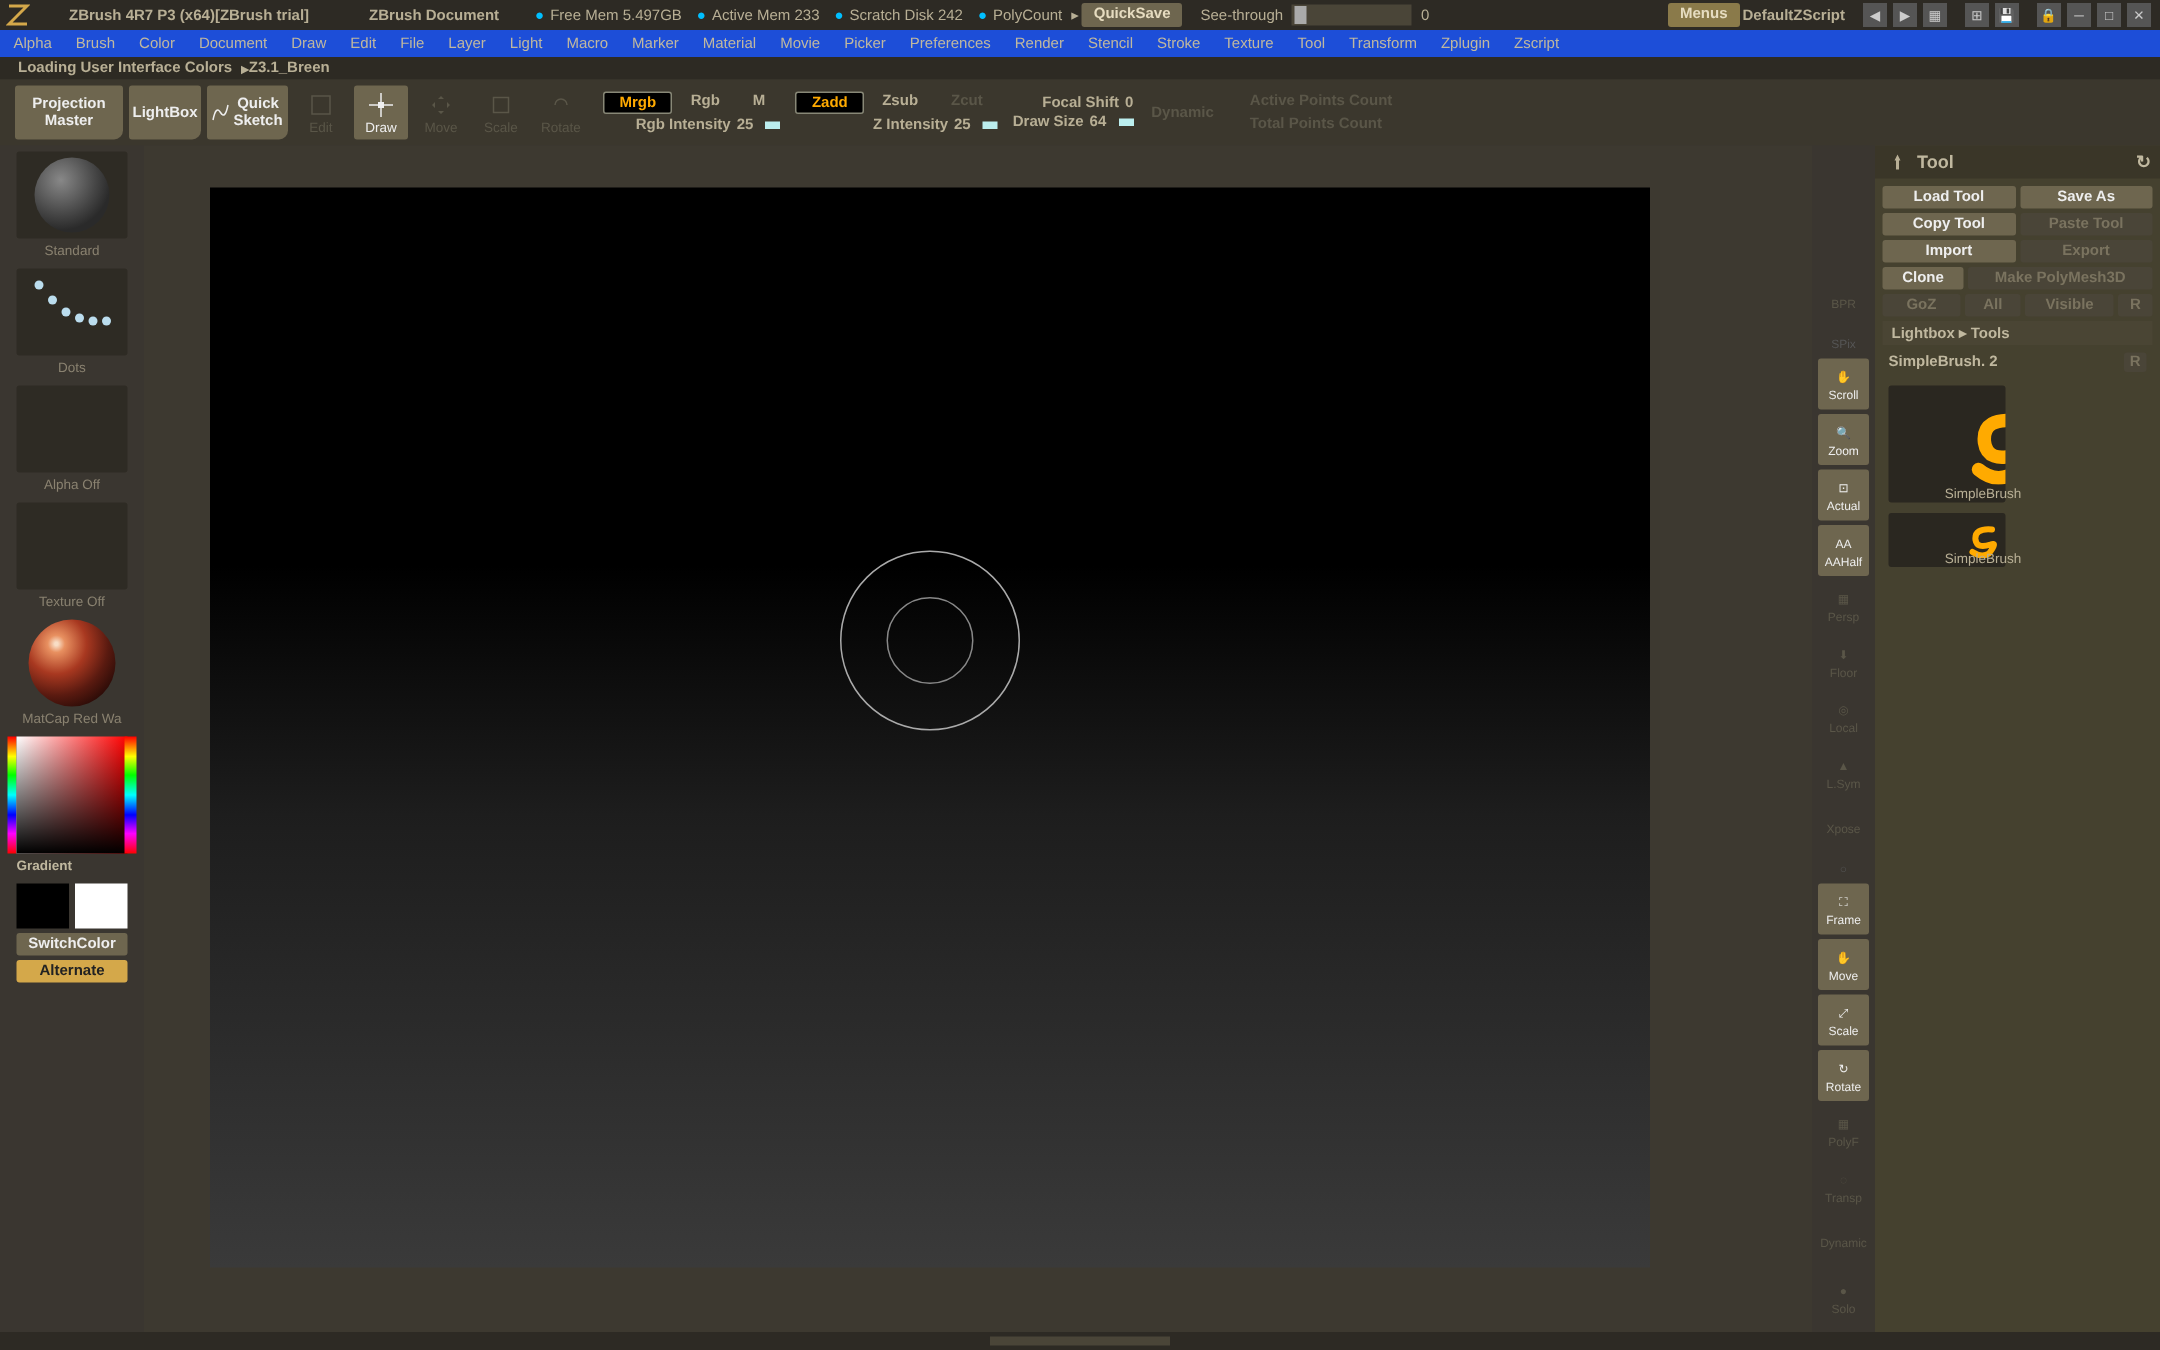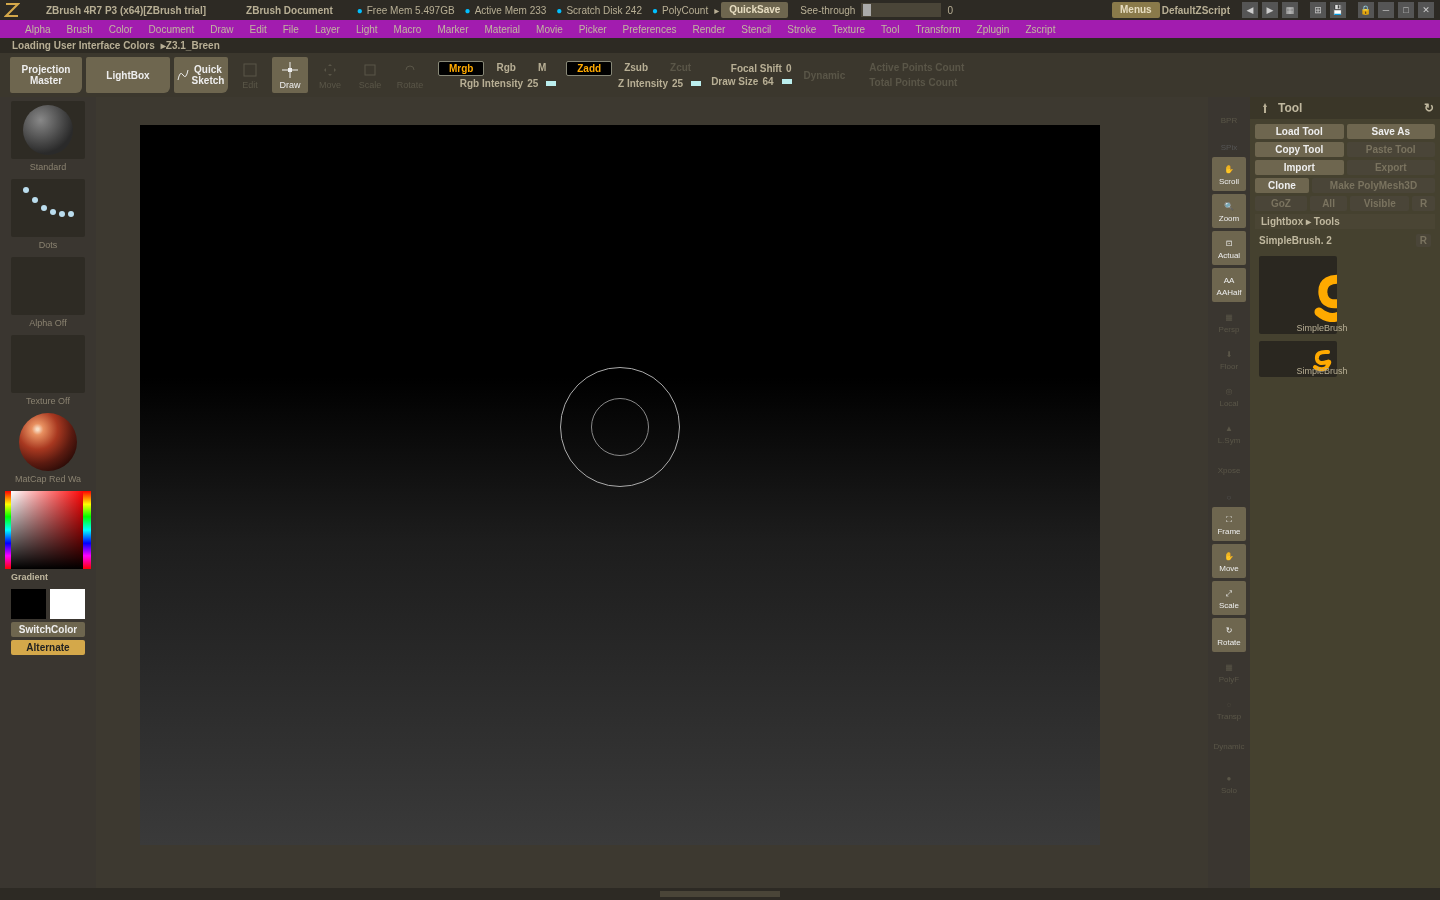--- a/index.html
+++ b/index.html
@@ -9,21 +9,21 @@
 .titlebar .title-text { color:#b8af95; font-weight:bold; font-size:10px; margin-right:20px;margin-left:20px; }
 .titlebar .free-mem { color:#b8af95; font-size:10px; margin-right:6px; }
 .titlebar .dot { color:#00bfff; margin:0 4px; }
 .titlebar .spacer { flex:1; }
 .tb-btn { background:#6e664f; color:#e6dcc0; padding:2px 8px; font-size:10px; font-weight:bold; border-radius:2px; margin:0 2px; height:16px; line-height:12px; }
 .tb-btn.orange { background:#8a7a4a; }
 .tb-slider { width:80px; height:14px; background:#4a4538; margin:0 6px; position:relative; }
 .tb-slider .knob { position:absolute; left:2px; top:1px; width:8px; height:12px; background:#aaa; }
 .tb-label { font-size:10px; color:#b8af95; }
 .tb-ico { width:16px; height:16px; background:#555; margin:0 2px; display:inline-flex; align-items:center; justify-content:center; font-size:9px; color:#ccc; }
-.menubar { height:18px; display:flex; padding:0 20px; align-items:center; gap:6px; background:#a21caf; }
+.menubar { height:18px; display:flex; padding:0 4px; align-items:center; gap:6px; background:#1d4ed8; }
 .menubar .mi { color:#c0b89f; font-size:10px; padding:0 5px; }
 .statusline { height:15px; background:#2d2a23; display:flex; align-items:center; padding:0 12px; color:#b8af95; font-size:10px; font-weight:bold; }
 .statusline .arrow { margin-left:6px; }
 .toolbar2 { height:44px; display:flex; align-items:center; padding:0 10px; gap:4px; background:#3b372d; }
 .toolbar2 .big-btn { width:72px; height:36px; background:#6e664f; display:flex; flex-direction:column; align-items:center; justify-content:center; color:#eee; font-size:10px; font-weight:bold; border-radius:2px; padding:2px; line-height:11px; text-align:center; border-bottom-right-radius:6px; }
 .toolbar2 .icon-btn { width:36px; height:36px; display:flex; flex-direction:column; align-items:center; justify-content:center; font-size:9px; color:#5a5648; }
 .toolbar2 .icon-btn.active { background:#6e664f; color:#eee; border-radius:2px; }
 .toolbar2 .icon-btn .ic { width:18px; height:18px; margin-bottom:1px; display:flex; align-items:center; justify-content:center; }
 .toolbar2 .pill-row { display:flex; gap:2px; }
 .toolbar2 .pill { padding:1px 10px; font-size:10px; color:#b8af95; font-weight:bold; }
@@ -49,21 +49,21 @@
 .swatch { width:35px; height:30px; }
 .swatch.black { background:#000; }
 .swatch.white { background:#fff; }
 .small-btn { width:74px; padding:2px 0; text-align:center; font-size:10px; background:#6e664f; color:#eee; font-weight:bold; border-radius:2px; }
 .small-btn.orange { background:#d4a84a; color:#222; }
 .canvas-wrap { flex:1; background:#3d3930; display:flex; align-items:flex-start; justify-content:flex-start; position:relative; padding:8px 14px; }
 .canvas { width:960px; height:720px; background:linear-gradient(to bottom,#000 35%, #1d1d1d 58%,#3a3a3a 100%); position:relative; margin-top:20px; margin-left:30px; }
 .brush-cursor { position:absolute; left:50%; top:42%; transform:translate(-50%,-50%); }
 .brush-cursor .outer { width:120px; height:120px; border:1px solid #aaa; border-radius:50%; display:flex; align-items:center; justify-content:center; }
 .brush-cursor .inner { width:58px; height:58px; border:1px solid #888; border-radius:50%; }
-.rightshelf { width:42px; background:#3a3630; display:flex; flex-direction:column; align-items:center; padding:6px 2px; gap:3px; }
+.rightshelf { width:42px; background:#3a3630; display:flex; flex-direction:column; align-items:center; padding:6px 2px; gap:3px;justify-content:flex-end; }
 .shelf-btn { width:34px; height:34px; background:#6e664f; display:flex; flex-direction:column; align-items:center; justify-content:center; font-size:8px; color:#eee; border-radius:2px; padding:1px; }
 .shelf-btn.dim { background:transparent; color:#5a5648; }
 .shelf-btn .si { width:18px; height:14px; display:flex; align-items:center; justify-content:center; }
 .shelf-dot { width:20px; height:14px; display:flex; align-items:center; justify-content:center; color:#555; font-size:8px; }
 .toolpanel { width:190px; background:#45412f; display:flex; flex-direction:column; }
 .tp-header { background:#3a3628; padding:4px 8px; display:flex; align-items:center; font-weight:bold; color:#c0b89f; font-size:12px; position:relative; }
 .tp-header .pin { width:14px; height:14px; margin-right:6px; }
 .tp-body { padding:5px; display:flex; flex-direction:column; gap:3px; }
 .tp-row { display:flex; gap:3px; }
 .tp-btn { flex:1; background:#6e664f; color:#eee; font-size:10px; font-weight:bold; padding:2px 4px; text-align:center; border-radius:2px; }
@@ -147,21 +147,21 @@
 </div>
 
 <div class="statusline">
   <span>Loading User Interface Colors</span>
   <span class="arrow">▸</span>
   <span>Z3.1_Breen</span>
 </div>
 
 <div class="toolbar2">
   <div class="big-btn">Projection Master</div>
-  <div class="big-btn" style="width:84px">LightBox</div>
+  <div class="big-btn" style="width:48px">LightBox</div>
   <div class="big-btn" style="width:54px;flex-direction:row;gap:0">
     <span>
         <svg width="14" height="14">
           <path d="M2 12 Q4 2 7 7 T12 2" stroke="#eee" fill="none"></path>
         </svg>
       </span>
     <span>Quick Sketch</span>
   </div>
   <div class="icon-btn">
       <span class="ic">

